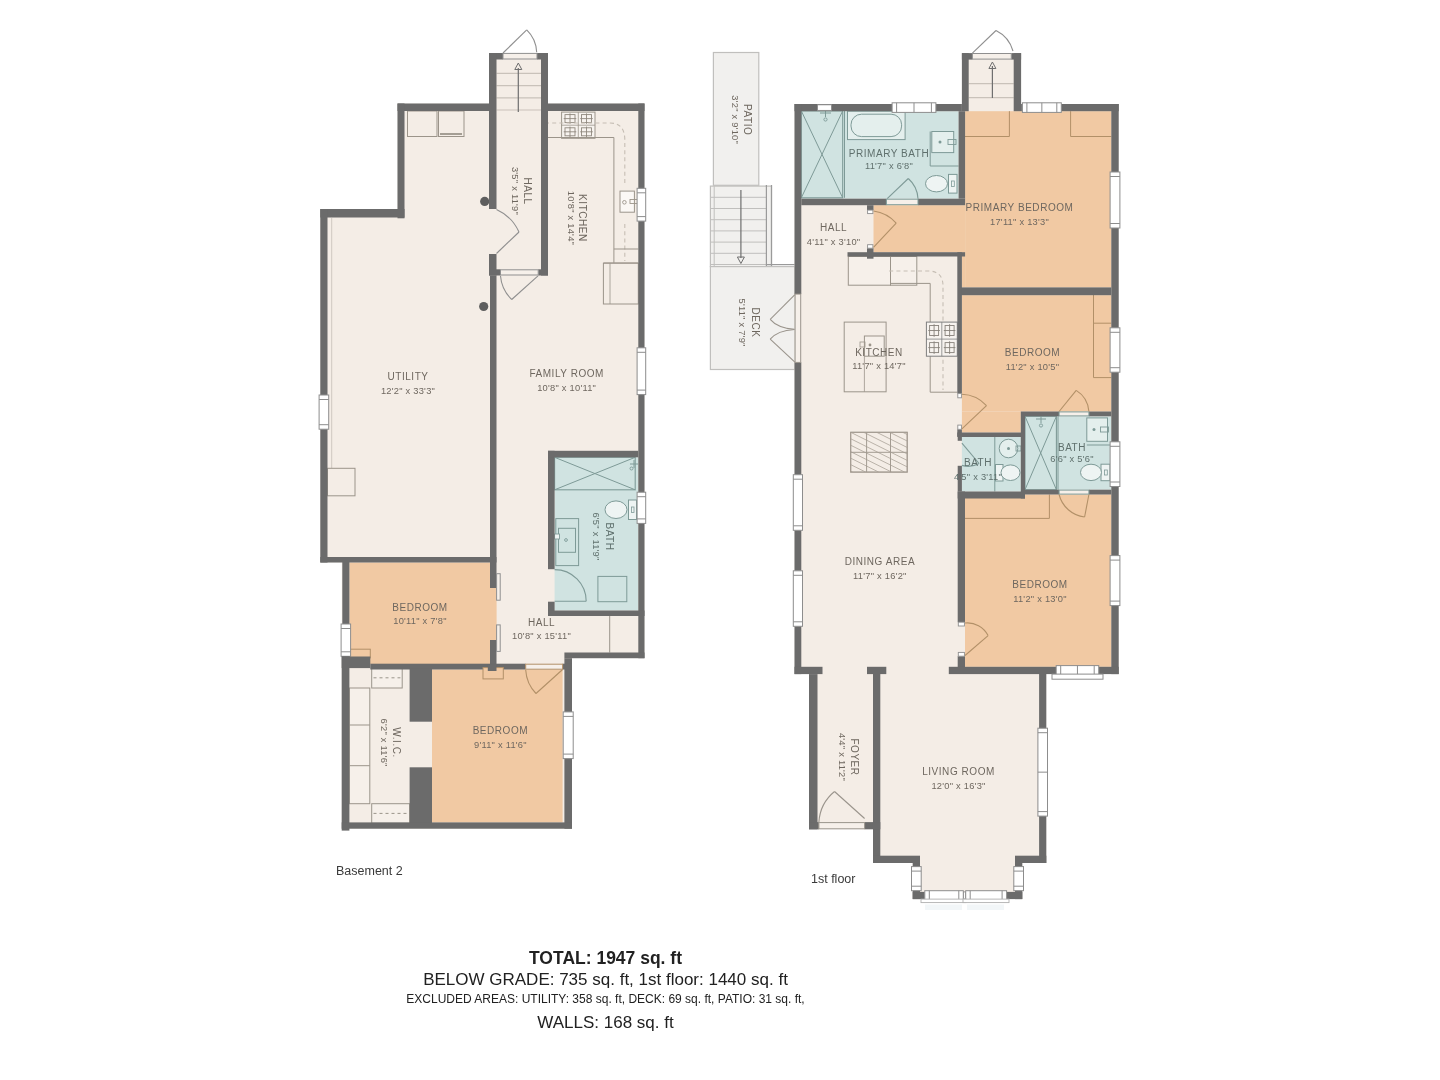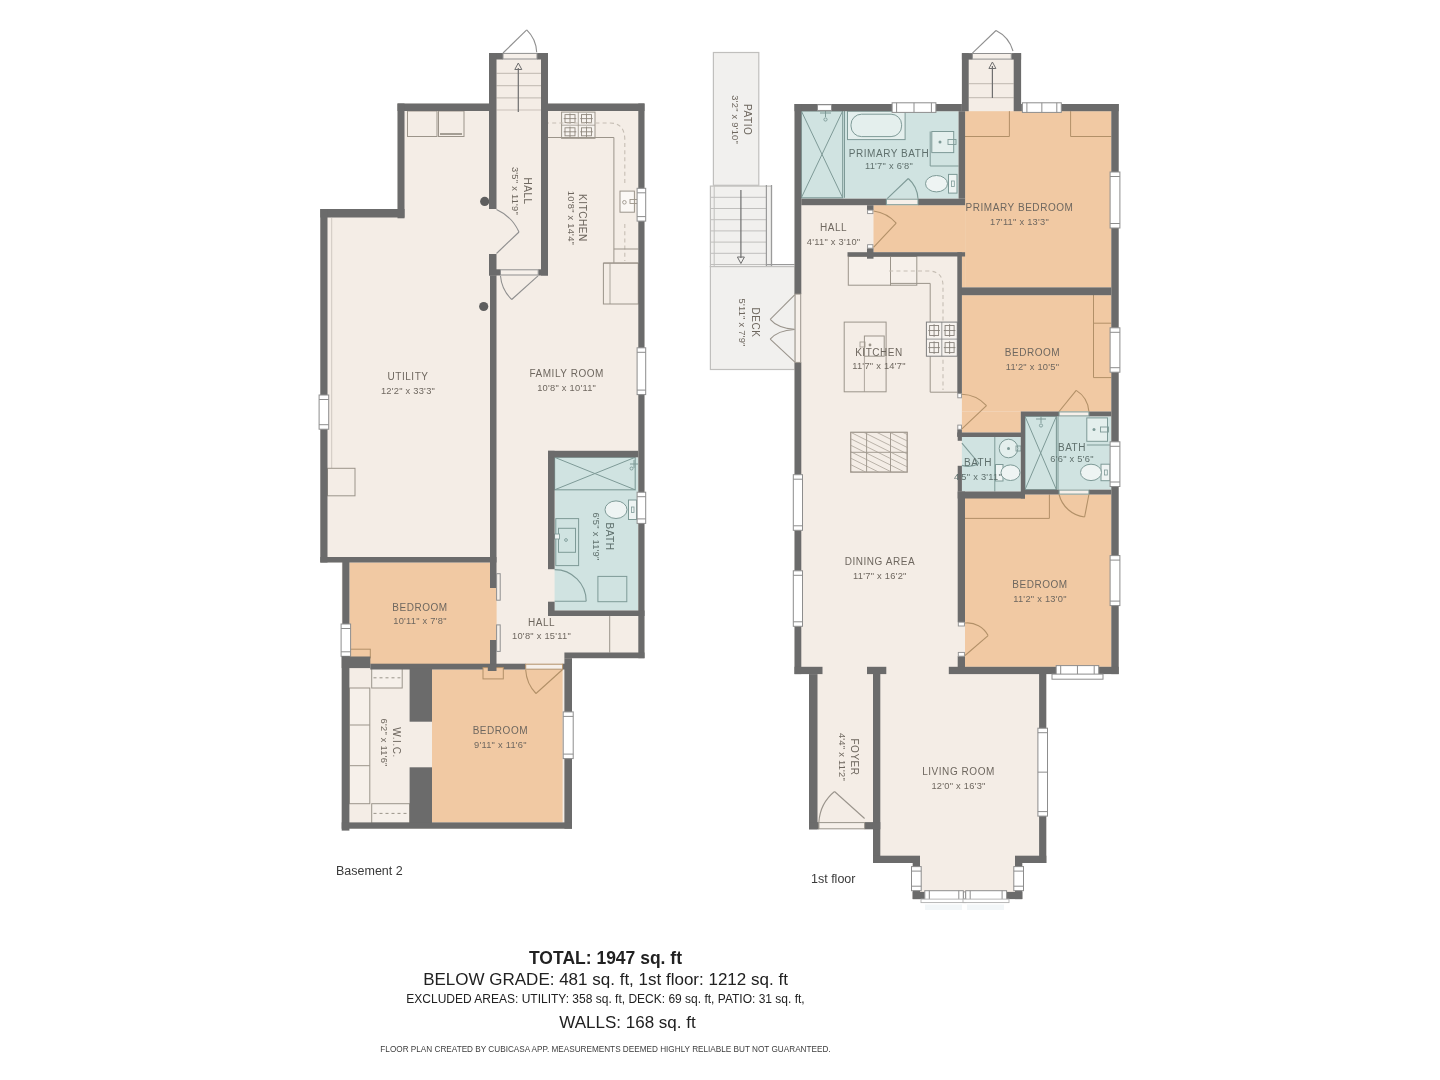--- a/index.html
+++ b/index.html
@@ -967,20 +967,19 @@
         <text x="958.5" y="788.8" font-size="9.3" fill="#6e675f" letter-spacing="0.25" text-anchor="middle" font-weight="normal">12'0" x 16'3"</text>
       </g>
 </svg>
 
 <div class="cap" style="left:336px; top:863.5px;">Basement 2</div>
 
 <div class="cap" style="left:811px; top:863.5px;margin-top:8px;">1st floor</div>
 
 <div class="footer" style="top:948px; font-size:17.5px; font-weight:bold;">TOTAL: 1947 sq. ft</div>
 
-<div class="footer" style="top:970px; font-size:17px;">BELOW GRADE: 481 sq. ft, 1st floor: 1212 sq. ft</div>
+<div class="footer" style="top:970px; font-size:17px;">BELOW GRADE: 735 sq. ft, 1st floor: 1440 sq. ft</div>
 
 <div class="footer" style="top:992px; font-size:12px;">EXCLUDED AREAS: UTILITY: 358 sq. ft, DECK: 69 sq. ft, PATIO: 31 sq. ft,</div>
 
-<div class="footer" style="top:1013px; font-size:17px;margin-left:22px;">WALLS: 168 sq. ft</div>
-
-<div class="footer" style="top:1045px; font-size:8.2px; letter-spacing:0px; color:#3d3d3d;">FLOOR PLAN CREATED BY CUBICASA APP. MEASUREMENTS DEEMED HIGHLY RELIABLE BUT NOT GUARANTEED.</div>
+<div class="footer" style="top:1013px; font-size:17px;">WALLS: 168 sq. ft</div>
+
 </div>
 
 </body></html>

